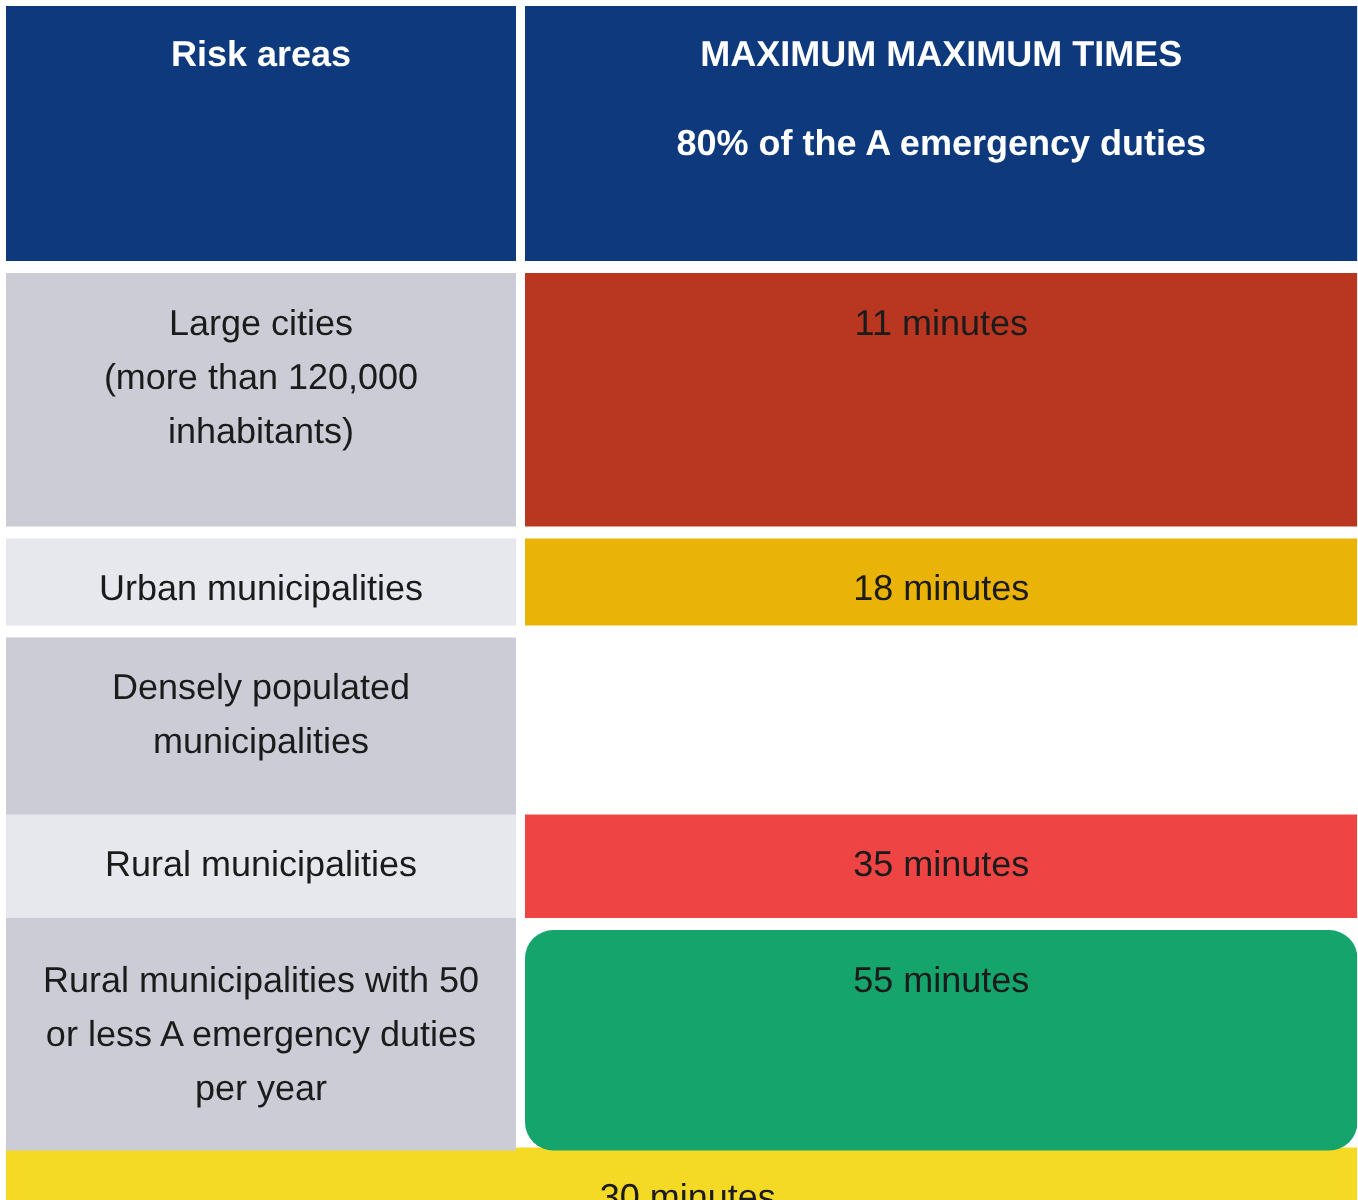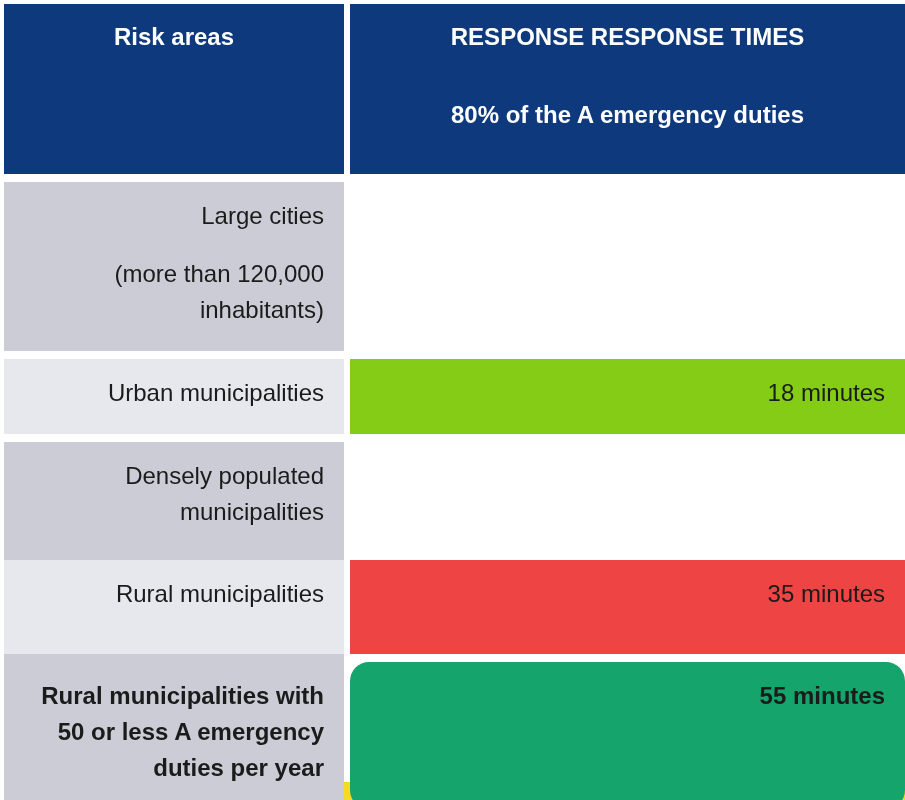--- a/index.html
+++ b/index.html
@@ -33,69 +33,71 @@
   .cell-left {
     width: 340px;
     margin-right: 6px;
     flex: 0 0 340px;
   }
   .cell-right {
     flex: 1 1 auto;
   }
   .row-header  { height: 170px; }
   .row-1       { height: 169px; }
-  .row-2       { height: 75px;  }
+  .row-2       { height: 58px;  }
   .row-3       { height: 110px; flex-direction: column; }
-  .row-4       { height: 94px;  }
-  .row-5       { height: 147px; font-weight: bold; }
+  .row-4       { height: 69px;  }
+  .row-5       { height: 147px; }
   .header-text {
     color: #ffffff;
     font-weight: bold;
     font-size: 24px;
     line-height: 34px;
   }
   .header-text p { margin: 0; }
-  .header-text p + p { margin-top: 44px; }
+  .header-text p + p { margin-top: 25px; }
   .body-text {
     color: #1b1b1b;
     font-size: 24px;
     line-height: 36px;
-    text-align: right;
   }
   .body-text p { margin: 0; }
-  .body-text p + p { margin-top: 22px; }
+  .body-text p + p { }
 </style>
 </head>
 <body>
 
 <div id="canvas">
   <div class="table-wrap">
 
     <div class="t-row row-header">
       <div class="cell cell-left header-text" style="background-color: rgb(14, 58, 125);">
         <p>Risk areas</p>
       </div>
       <div class="cell cell-right header-text" style="background-color: rgb(14, 58, 125);">
-        <p>RESPONSE RESPONSE TIMES</p>
+        <p>MAXIMUM MAXIMUM TIMES</p>
         <p>80% of the A emergency duties</p>
       </div>
     </div>
 
     <div class="t-row row-1">
       <div class="cell cell-left body-text area-cell" style="background-color: rgb(203, 204, 214);">
         <p>Large cities</p>
         <p>(more than 120,000 inhabitants)</p>
       </div>
+      <div class="cell cell-right body-text" style="background-color: rgb(185, 55, 33);">
+        <p>11 minutes</p>
+      </div>
     </div>
 
     <div class="t-row row-2">
       <div class="cell cell-left body-text area-cell" style="background-color: rgb(231, 232, 237);">
         <p>Urban municipalities</p>
       </div>
-      <div class="cell cell-right body-text" style="background-color: #84cc16;">
+      <div class="cell cell-right body-text" style="background-color: #eab308;">
         <p>18 minutes</p>
       </div>
     </div>
 
     <div class="t-row row-3">
       <div class="cell cell-left body-text area-cell" style="background-color: rgb(203, 204, 214);">
         <p>Densely populated municipalities</p>
       </div>
       <div class="cell cell-right body-text" style="background-color: rgb(244, 218, 37); padding-left: 28px;">
         <p>30 minutes</p>

